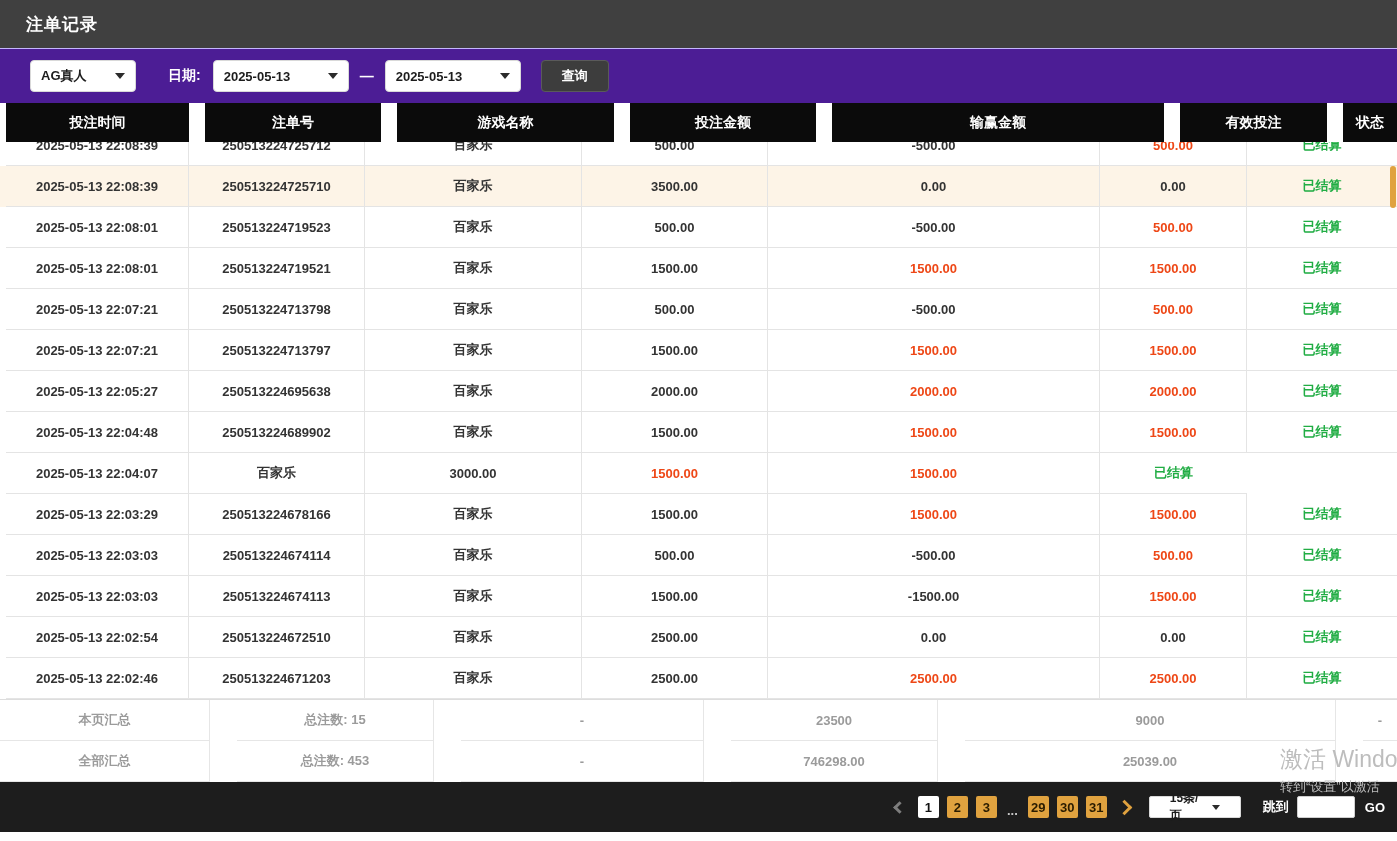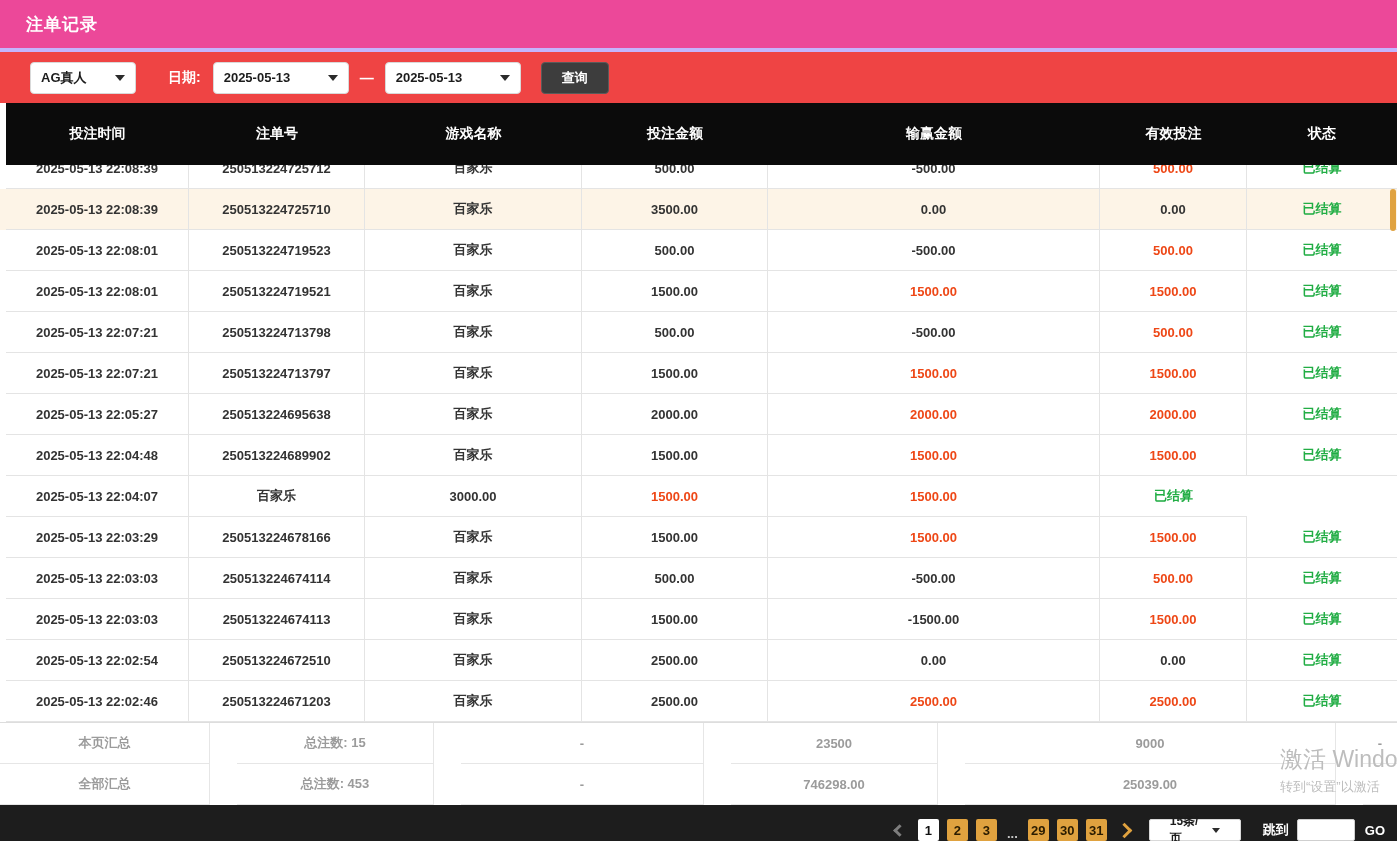--- a/index.html
+++ b/index.html
@@ -2,37 +2,37 @@
 <html><head>
 <meta charset="utf-8">
 <style>
   * { margin:0; padding:0; box-sizing:border-box; }
   html,body { background:#111; }
   body { font-family:"Liberation Sans","DejaVu Sans",sans-serif; }
 
   .app { position:relative; width:1397px; height:841px; background:#fff; overflow:hidden; }
 
   
-  .topbar { height:48px; background:#ec4899; display:flex; align-items:center; padding:0 26px; }
+  .topbar { height:48px; background:#404040; display:flex; align-items:center; padding:0 26px; }
   .page-title { color:#fff; font-size:17px; font-weight:700; letter-spacing:1px; }
 
   
-  .filterbar { height:55px; background:#ef4444; display:flex; align-items:center; padding:0 30px; border-top:4px solid #c4b5fd; }
+  .filterbar { height:55px; background:#4c1d95; display:flex; align-items:center; padding:0 30px; border-top:1px solid #c4b5fd; }
   .select { background:#fff; height:32px; border-radius:4px; display:flex; align-items:center; justify-content:space-between; padding:0 10px; font-size:13px; font-weight:700; color:#1c1c1c; cursor:pointer; border:1px solid #d9d9d9; }
   .game-select { width:106px; }
   .date-select { width:136px; }
   .caret { width:0; height:0; border-left:5px solid transparent; border-right:5px solid transparent; border-top:6px solid #2b2b2b; flex:0 0 auto; margin-left:8px; }
   .caret.small { border-left-width:4px; border-right-width:4px; border-top-width:5px; margin-left:4px; }
   .date-label { color:#fff; font-size:14px; font-weight:700; margin:0 12px 0 32px; }
   .dash { color:#fff; font-weight:700; margin:0 11px; font-size:14px; }
   .query-btn { margin-left:20px; width:68px; height:32px; background:#3d3d3d; border:1px solid #5a5a5a; border-radius:4px; color:#fff; font-size:13px; font-weight:700; cursor:pointer; }
 
   
   .grid7 { display:grid; grid-template-columns:183px 176px 217px 186px 332px 147px 1fr; }
-  .thead { height:62px; background:#fff; column-gap:0; padding-left:6px; }
+  .thead { height:39px; background:#fff; column-gap:16px; padding-left:6px; }
   .th { background:#0b0b0b; color:#fff; font-size:14px; font-weight:700; display:flex; align-items:center; justify-content:center; }
 
   .tbody-wrap { position:relative; height:557px; overflow:hidden; background:#eab308; }
   .tbody-inner { margin-top:-17px; }
   .trow { height:41px; background:#fff; padding-left:6px; }
   .trow.hl { background:#fdf4e7; }
   .td { display:flex; align-items:center; justify-content:center; font-size:13px; font-weight:700; color:#333; border-right:1px solid #e4e4e4; border-bottom:1px solid #e4e4e4; }
   .td:last-child { border-right:none; }
   .td.red { color:#ee4716; }
   .td.green { color:#21ad44; }

